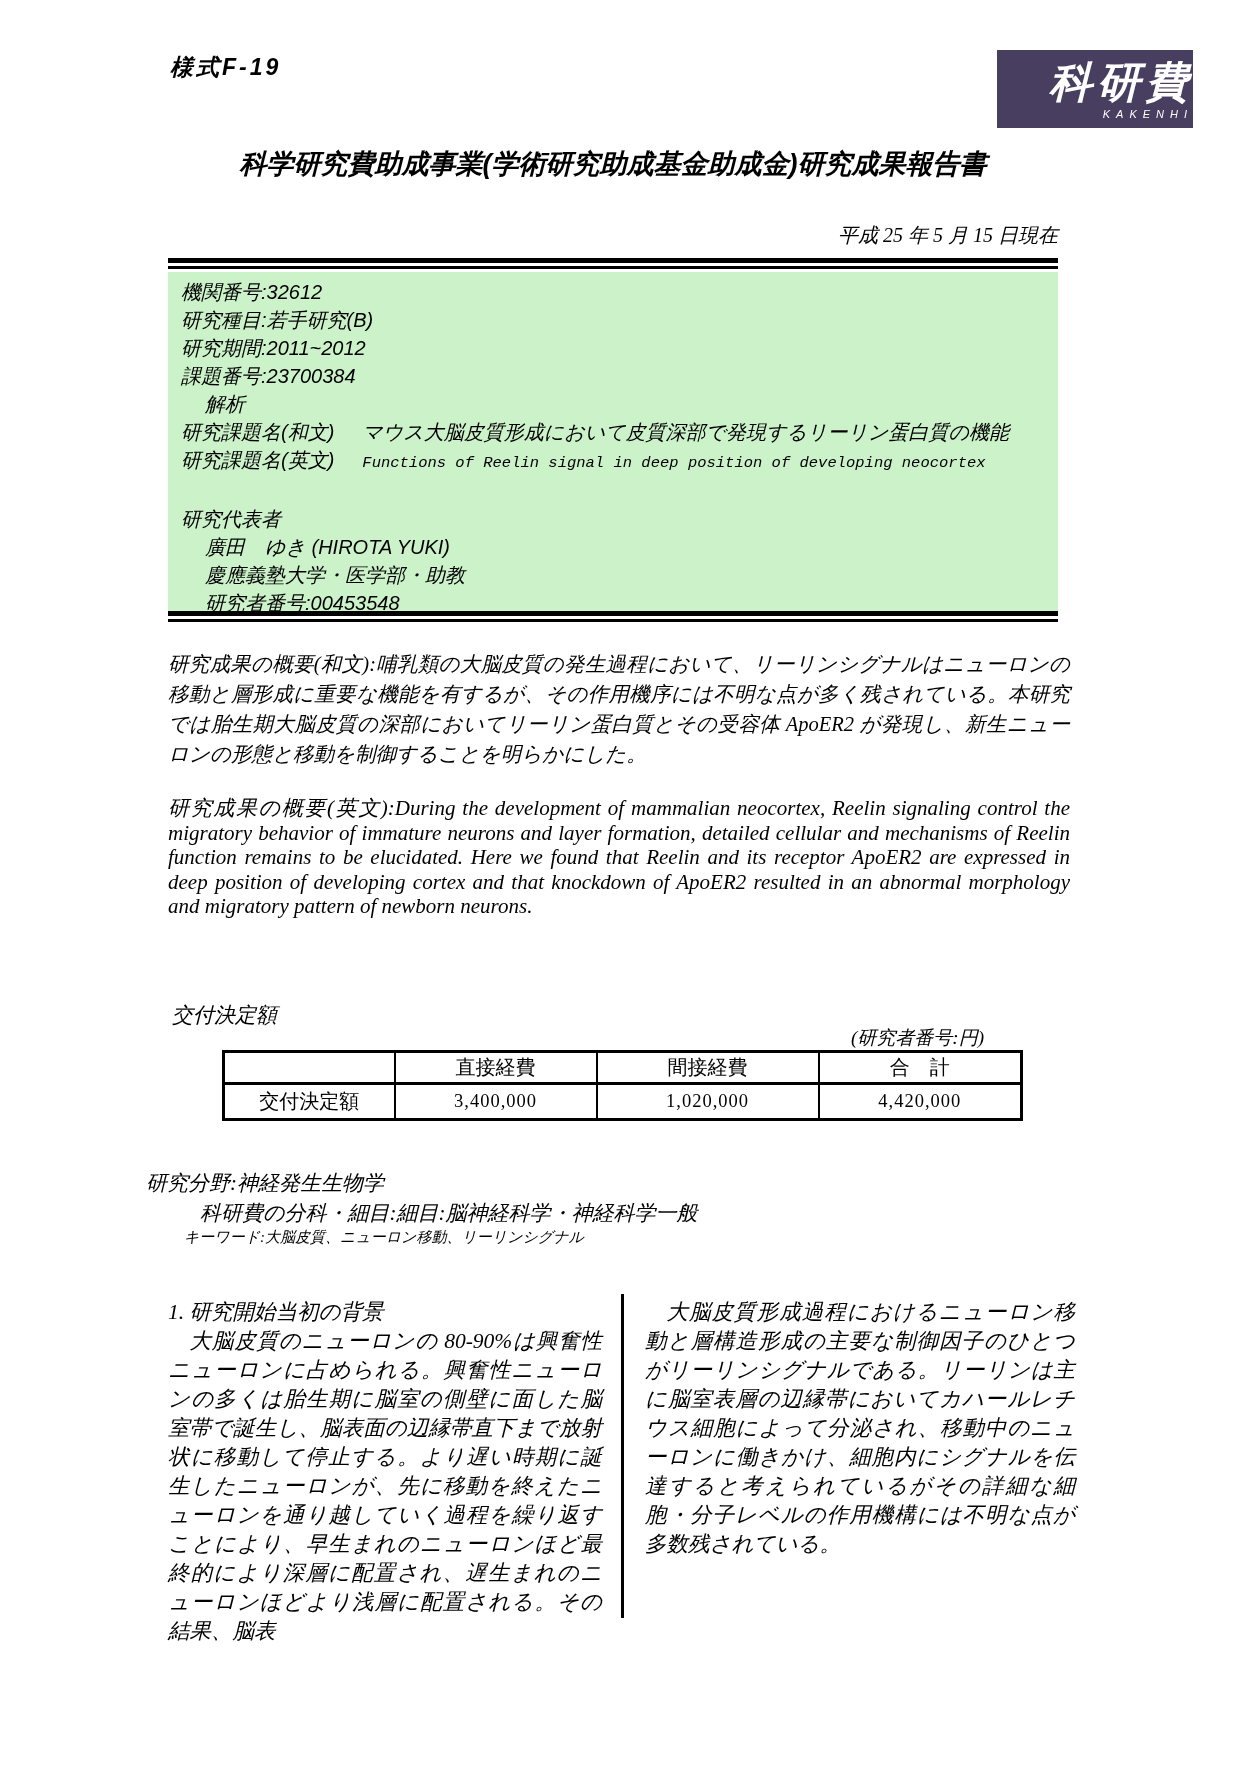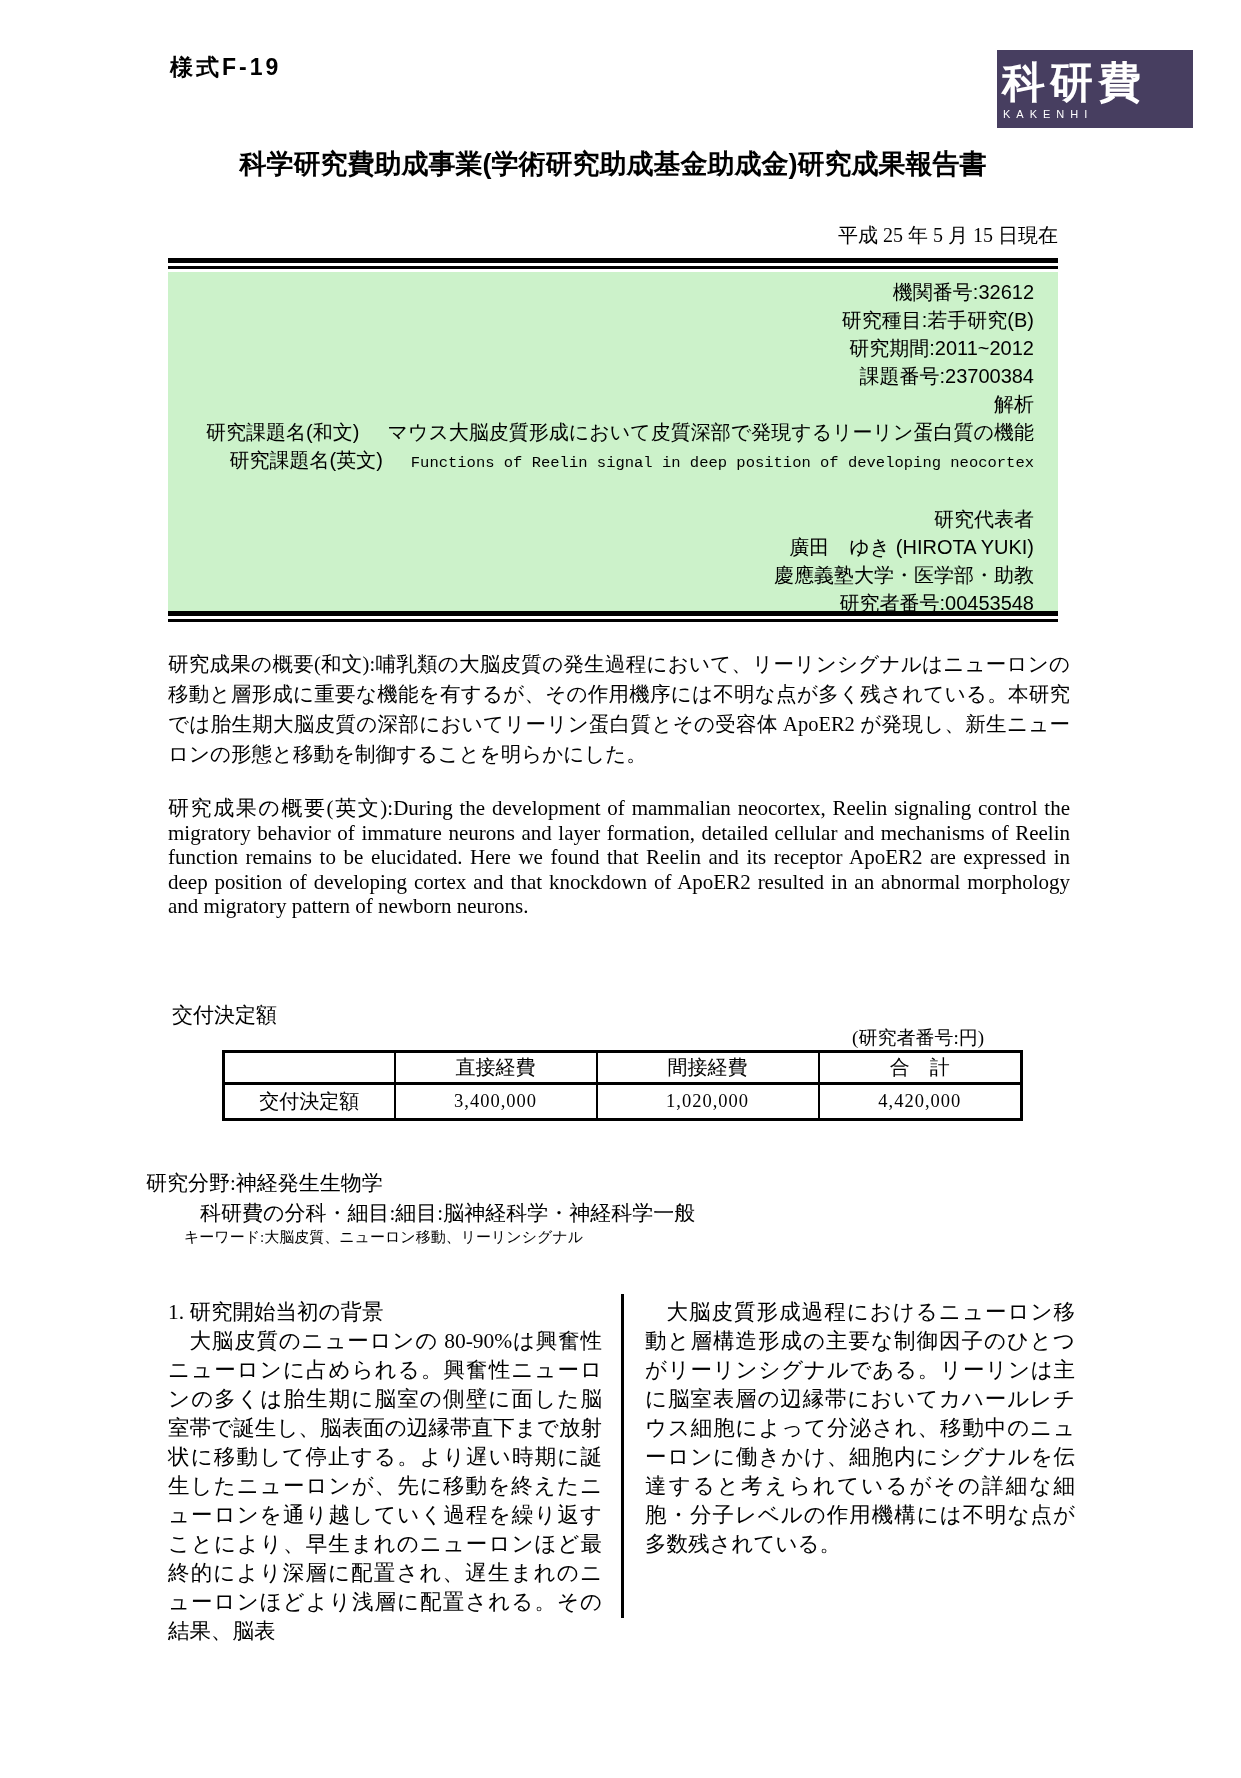--- a/index.html
+++ b/index.html
@@ -5,31 +5,31 @@
   html,body { margin:0; padding:0; background:#888; }
   .page {
     position:relative;
     width:1241px; height:1778px;
     margin:0 auto;
     background:#ffffff;
     overflow:hidden;
     font-family:"Liberation Serif","DejaVu Serif",serif;
     color:#000;
   }
-  .abs { position:absolute; }
+  .abs { position:absolute;font-style:italic; }
 
   
   .form-label {
     left:170px; top:52px;
     font-family:"Liberation Sans","DejaVu Sans",sans-serif;
     font-weight:bold; font-size:23px; letter-spacing:3px;
   }
   .logo {
     left:997px; top:50px; width:196px; height:78px;
-    display:flex; flex-direction:column; align-items:flex-start; justify-content:center;
+    display:flex; flex-direction:column; align-items:flex-end; justify-content:center;
     color:#fff;
   }
   .logo-kanji {
     font-family:"Liberation Sans","DejaVu Sans",sans-serif;
     font-weight:bold; font-size:43px; line-height:46px; letter-spacing:5px;
     white-space:nowrap; margin-left:5px;
   }
   .logo-latin {
     font-family:"Liberation Sans","DejaVu Sans",sans-serif;
     font-size:11px; letter-spacing:6px; margin-top:3px; margin-left:6px;
@@ -47,23 +47,23 @@
     left:168px; width:890px; height:3px;
     border-top:5px solid #000; border-bottom:3px solid #000;
     box-sizing:content-box; background:#fff;
   }
   .rule-top { top:258px; }
   .rule-bottom { top:611px; }
 
   
   .info-box {
     left:168px; top:272px; width:890px; height:339px;
-    box-sizing:border-box; padding:6px 24px 0 13px;
-    font-family:"Liberation Sans","DejaVu Sans",sans-serif;
-    font-size:20px; line-height:28px;text-align:right;
+    box-sizing:border-box; padding:6px 4px 0 13px;
+    font-family:"Liberation Sans","DejaVu Sans",sans-serif;
+    font-size:20px; line-height:28px;
   }
   .ib-line { white-space:nowrap; }
   .ib-indent { padding-left:24px; }
   .ib-blank { height:28px; }
   .ib-gap { display:inline-block; width:28px; }
   .ib-en-value {
     font-family:"Liberation Mono","DejaVu Sans Mono",monospace;
     font-size:15.5px; letter-spacing:0;
   }
 

